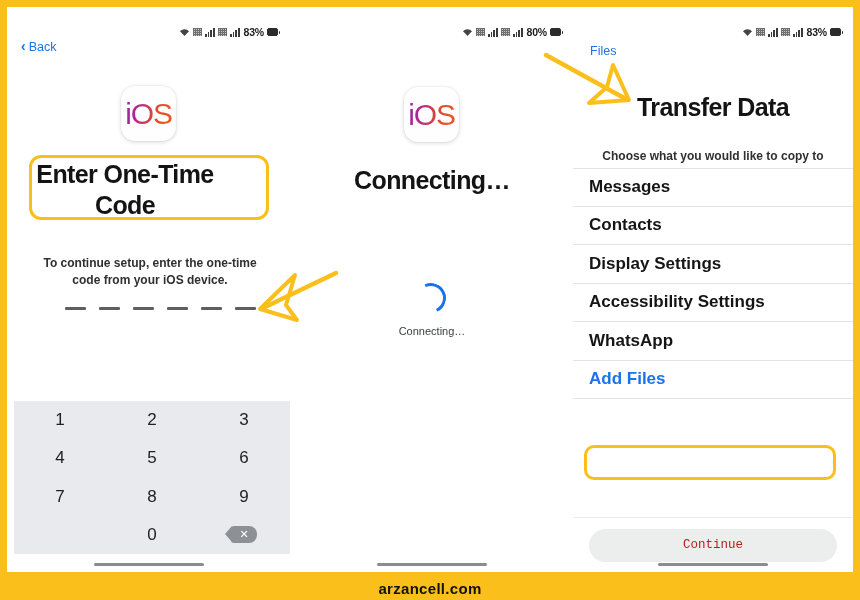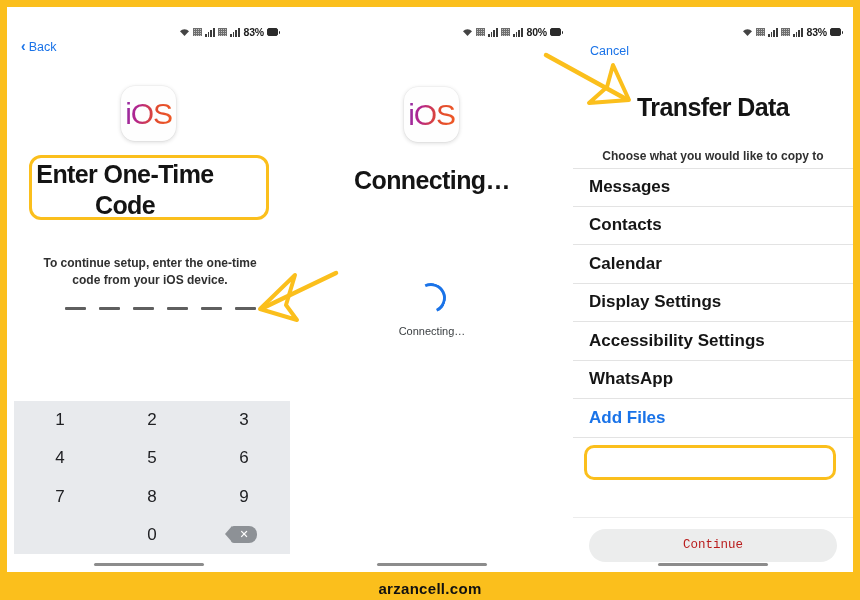--- a/index.html
+++ b/index.html
@@ -368,36 +368,33 @@
             <i></i>
             <i></i>
             <i></i>
             <i></i>
           </span>
         <span class="batt-pct">83%</span>
         <span class="battbody"></span>
       </div>
 
       <div class="navlink" style="left:17px; top:37px;">
-        <span>Cancel</span>
+        <span>Files</span>
       </div>
 
       <div class="bigtitle" style="left:10px; width:260px; top:85px;">Transfer Data</div>
 
       <div class="subtitle" style="left:18px; width:244px; top:121px;">Choose what you would like to copy to your iOS device.</div>
 
       <div class="tlist" style="top:161px;">
         <div class="trow first">
             <span>Messages</span>
           </div>
         <div class="trow">
             <span>Contacts</span>
-          </div>
-        <div class="trow">
-            <span>Calendar</span>
           </div>
         <div class="trow">
             <span>Display Settings</span>
           </div>
         <div class="trow">
             <span>Accessibility Settings</span>
           </div>
         <div class="trow">
             <span>WhatsApp</span>
           </div>

